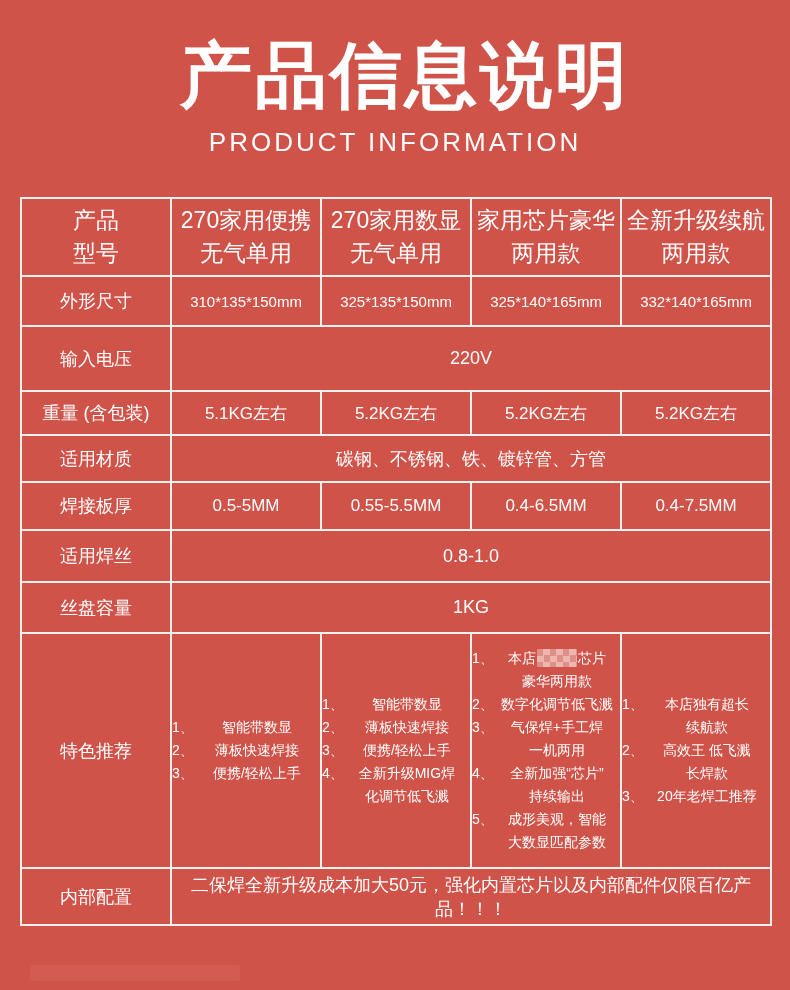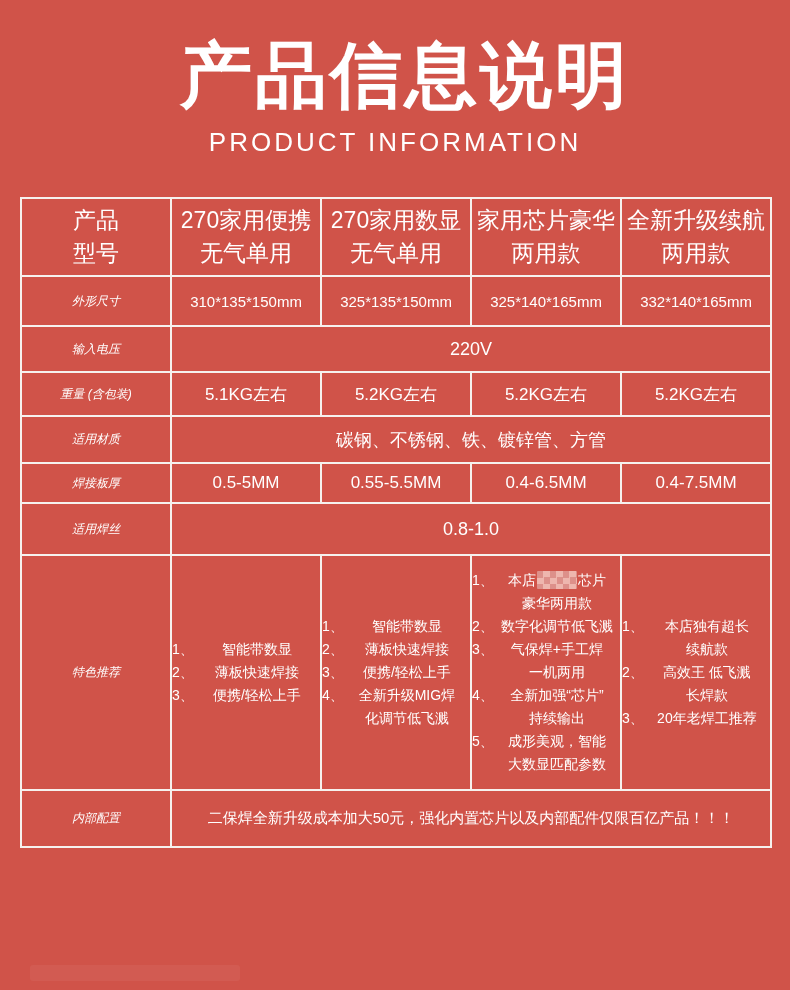--- a/index.html
+++ b/index.html
@@ -35,37 +35,37 @@
   table.spec td,table.spec th{
     border:2px solid var(--border);
     background:var(--bg);
     color:var(--txt);
     text-align:center;vertical-align:middle;
     padding:0;font-weight:normal;
     overflow:hidden;
   }
   tr.tr-header{height:78px;}
   tr.tr-dimensions{height:50px;}
-  tr.tr-voltage{height:46px;}
+  tr.tr-voltage{height:65px;}
   tr.tr-weight{height:44px;}
   tr.tr-materials{height:47px;}
-  tr.tr-plate{height:40px;}
+  tr.tr-plate{height:48px;}
   tr.tr-wire{height:52px;}
   tr.tr-spool{height:51px;}
   tr.tr-torch{height:46px;}
   tr.tr-features{height:235px;}
   tr.tr-internal{height:57px;}
 
   .hcell{font-size:23px;}
   .hline{display:block;line-height:33px;}
-  .lbl{font-size:12px;font-style:italic;}
+  .lbl{font-size:18px;}
   .val{font-size:17px;}
   tr.tr-dimensions .val{font-size:15px;letter-spacing:0;}
   .spanval{font-size:18px;}
-  tr.tr-internal .spanval{font-size:15px;padding:0 4px;}
+  tr.tr-internal .spanval{font-size:18px;padding:0 4px;}
 
   
   td.feat{
     vertical-align:top;text-align:left;
     padding:10px 3px 0 7px;
     font-size:14px;line-height:23px;
   }
   .fi{display:flex;align-items:flex-start;}
   .fi .num{flex:0 0 auto;white-space:nowrap;}
   .fi .ftxt{flex:1 1 auto;min-width:0;}
@@ -156,20 +156,24 @@
       <td class="val">0.55-5.5MM</td>
       <td class="val">0.4-6.5MM</td>
       <td class="val">0.4-7.5MM</td>
     </tr>
 
     <tr class="tr-wire">
       <td class="lbl">适用焊丝</td>
       <td class="spanval" colspan="4">0.8-1.0</td>
     </tr>
 
+    <tr class="tr-spool">
+      <td class="lbl">丝盘容量</td>
+      <td class="spanval" colspan="4">1KG</td>
+    </tr>
 
 
     <tr class="tr-features">
       <td class="lbl">特色推荐</td>
 
       <td class="feat">
         <div class="fi">
           <span class="num">1、</span>
           <span class="ftxt">
                 <span class="fl">智能带数显</span>

